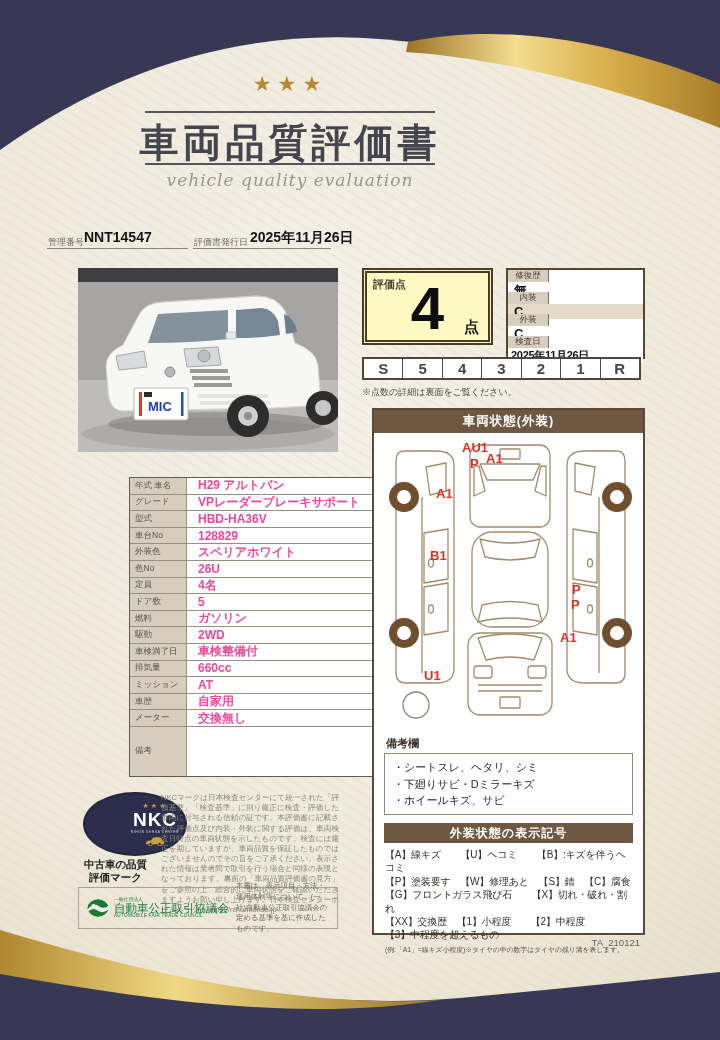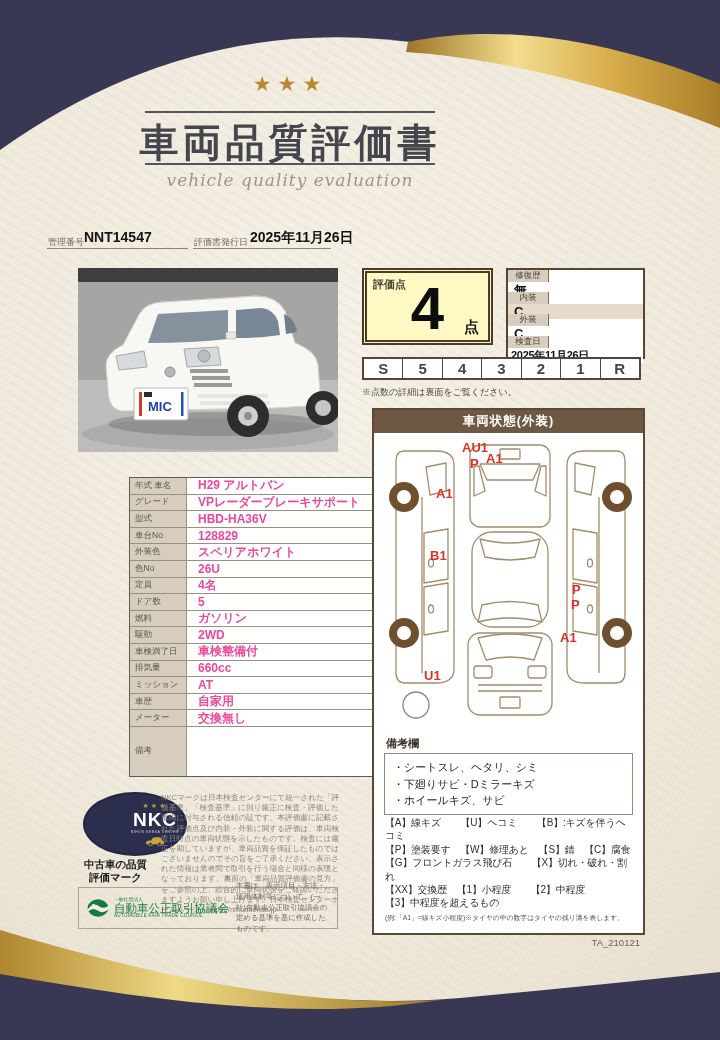--- a/index.html
+++ b/index.html
@@ -374,20 +374,21 @@
           </div>
       </div>
 
       <div class="remarks-title">備考欄</div>
       <div class="remarks-box">
           <div class="remark-line">・シートスレ、ヘタリ、シミ</div>
           <div class="remark-line">・下廻りサビ・Dミラーキズ</div>
           <div class="remark-line">・ホイールキズ、サビ</div>
         </div>
 
+      <div class="legend-bar">外装状態の表示記号</div>
       <div class="legend-body">
           <div class="legend-line">【A】線キズ　　【U】ヘコミ　　【B】:キズを伴うヘコミ</div>
           <div class="legend-line">【P】塗装要す　【W】修理あと　【S】錆　【C】腐食</div>
           <div class="legend-line">【G】フロントガラス飛び石　　【X】切れ・破れ・割れ</div>
           <div class="legend-line">【XX】交換歴　【1】小程度　　【2】中程度</div>
           <div class="legend-line">【3】中程度を超えるもの</div>
         </div>
       <div class="legend-note">(例:「A1」=線キズ小程度)※タイヤの中の数字はタイヤの残り溝を表します。</div>
     </div>
 

